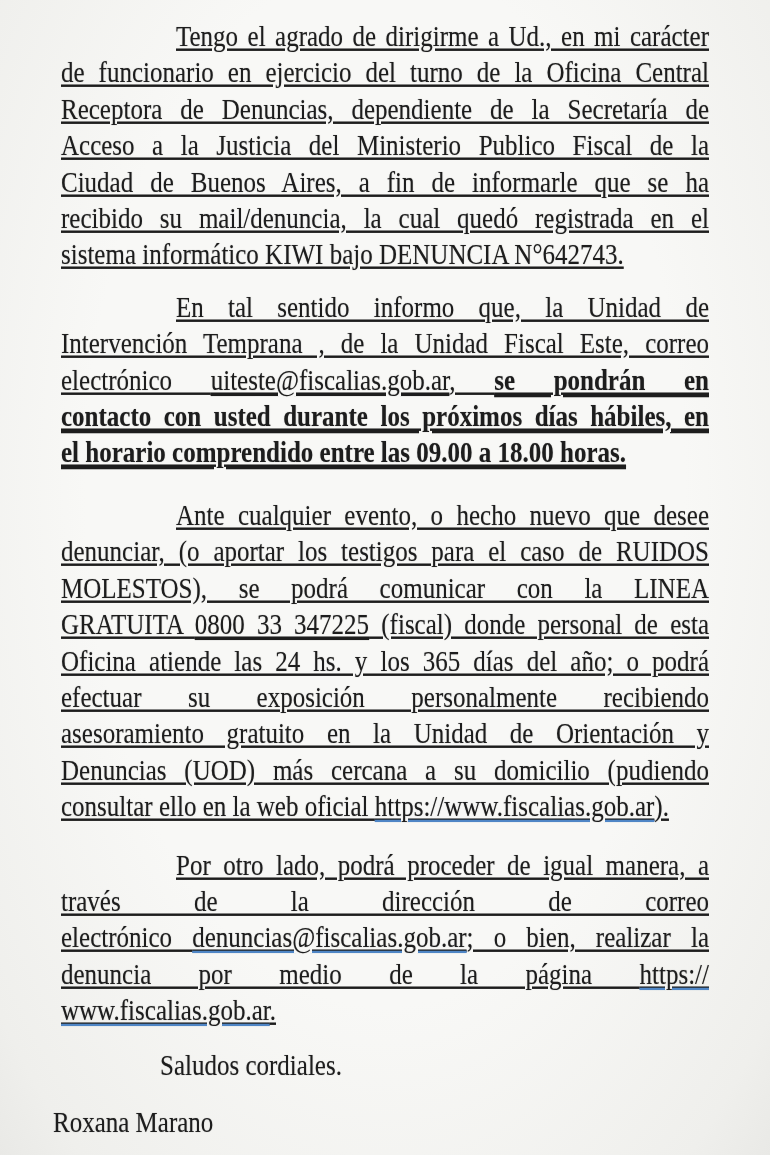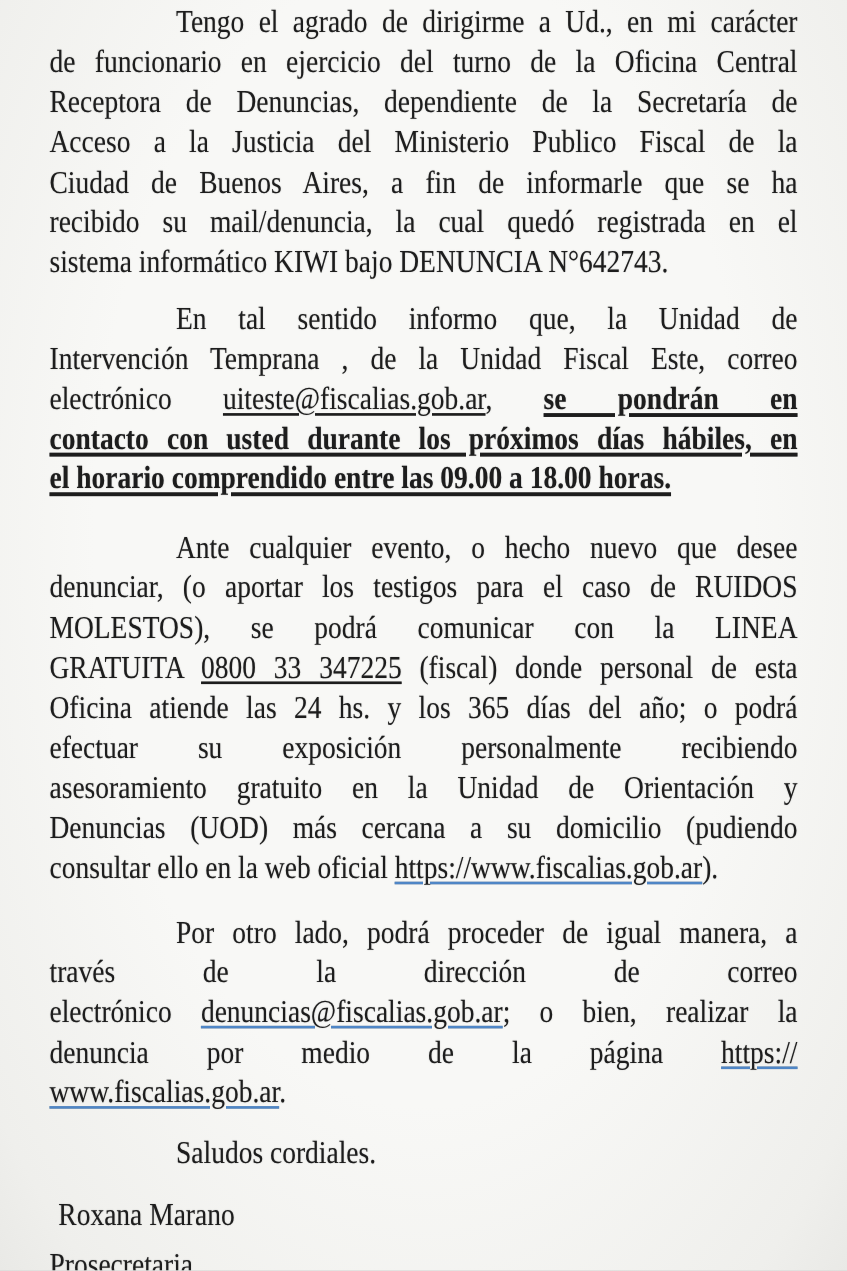--- a/index.html
+++ b/index.html
@@ -8,21 +8,21 @@
     background:radial-gradient(ellipse at 50% 42%, #f8f8f6 55%, #efefec 90%, #e9e9e6 100%);
     overflow:hidden;position:relative;
   }
   .content{
     padding:3px 45px 0 45px;
     font-family:"Liberation Serif","DejaVu Serif",serif;
     font-size:25px;
     line-height:36.4px;
     color:#1d1d1d;
   }
-  .para{margin:0;}
+  .para{margin:16px;text-decoration:underline;}
   .p-intro{margin-bottom:15px;}
   .p-unit{margin-bottom:26px;}
   .p-events{margin-bottom:22px;}
   .p-alt{margin-bottom:18px;}
   .line{
     text-align:justify;
     text-align-last:justify;
     transform:scaleY(1.16);
     transform-origin:50% 50%;
     text-shadow:0 0 1px rgba(25,25,25,0.38);

